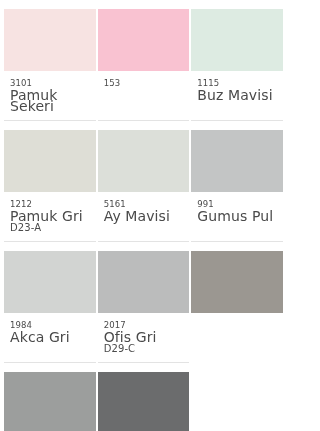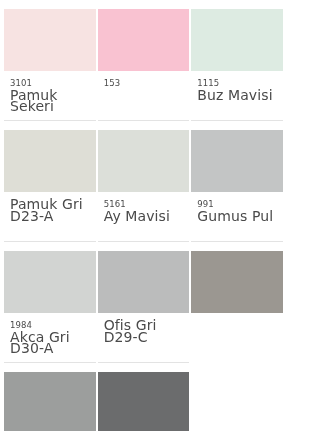--- a/index.html
+++ b/index.html
@@ -48,21 +48,21 @@
     color: #4a4a4a;
     letter-spacing: 0.1px;
   }
   .swatch-name {
     font-size: 14px;
     line-height: 11.5px;
     color: #4a4a4a;
     letter-spacing: 0.1px;
   }
   .swatch-alt {
-    font-size: 14px;
+    font-size: 10px;
     line-height: 11.5px;
     color: #4a4a4a;
     letter-spacing: 0.1px;
   }
   .swatch-alt:empty {
     display: none;
   }
 </style>
 </head>
 <body>
@@ -84,20 +84,21 @@
     <div class="swatch-card">
       <div class="swatch-chip" style="background: rgb(221, 235, 226);"></div>
       <div class="swatch-meta">
         <div class="swatch-code">1115</div>
         <div class="swatch-name">Buz Mavisi</div>
       </div>
     </div>
     <div class="swatch-card">
       <div class="swatch-chip" style="background: rgb(222, 222, 214);"></div>
       <div class="swatch-meta">
+        <div class="swatch-code">1212</div>
         <div class="swatch-name">Pamuk Gri</div>
         <div class="swatch-alt">D23-A</div>
       </div>
     </div>
     <div class="swatch-card">
       <div class="swatch-chip" style="background: rgb(220, 223, 217);"></div>
       <div class="swatch-meta">
         <div class="swatch-code">5161</div>
         <div class="swatch-name">Ay Mavisi</div>
       </div>
@@ -107,26 +108,26 @@
       <div class="swatch-meta">
         <div class="swatch-code">991</div>
         <div class="swatch-name">Gumus Pul</div>
       </div>
     </div>
     <div class="swatch-card">
       <div class="swatch-chip" style="background: rgb(210, 212, 210);"></div>
       <div class="swatch-meta">
         <div class="swatch-code">1984</div>
         <div class="swatch-name">Akca Gri</div>
-        <div class="swatch-alt">D30-A</div>
       </div>
     </div>
     <div class="swatch-card">
       <div class="swatch-chip" style="background: rgb(187, 188, 188);"></div>
       <div class="swatch-meta">
+        <div class="swatch-code">2017</div>
         <div class="swatch-name">Ofis Gri</div>
         <div class="swatch-alt">D29-C</div>
       </div>
     </div>
     <div class="swatch-card row-last">
       <div class="swatch-chip" style="background: rgb(155, 151, 145);"></div>
     </div>
     <div class="swatch-card row-last">
       <div class="swatch-chip" style="background: rgb(156, 158, 157);"></div>
     </div>

